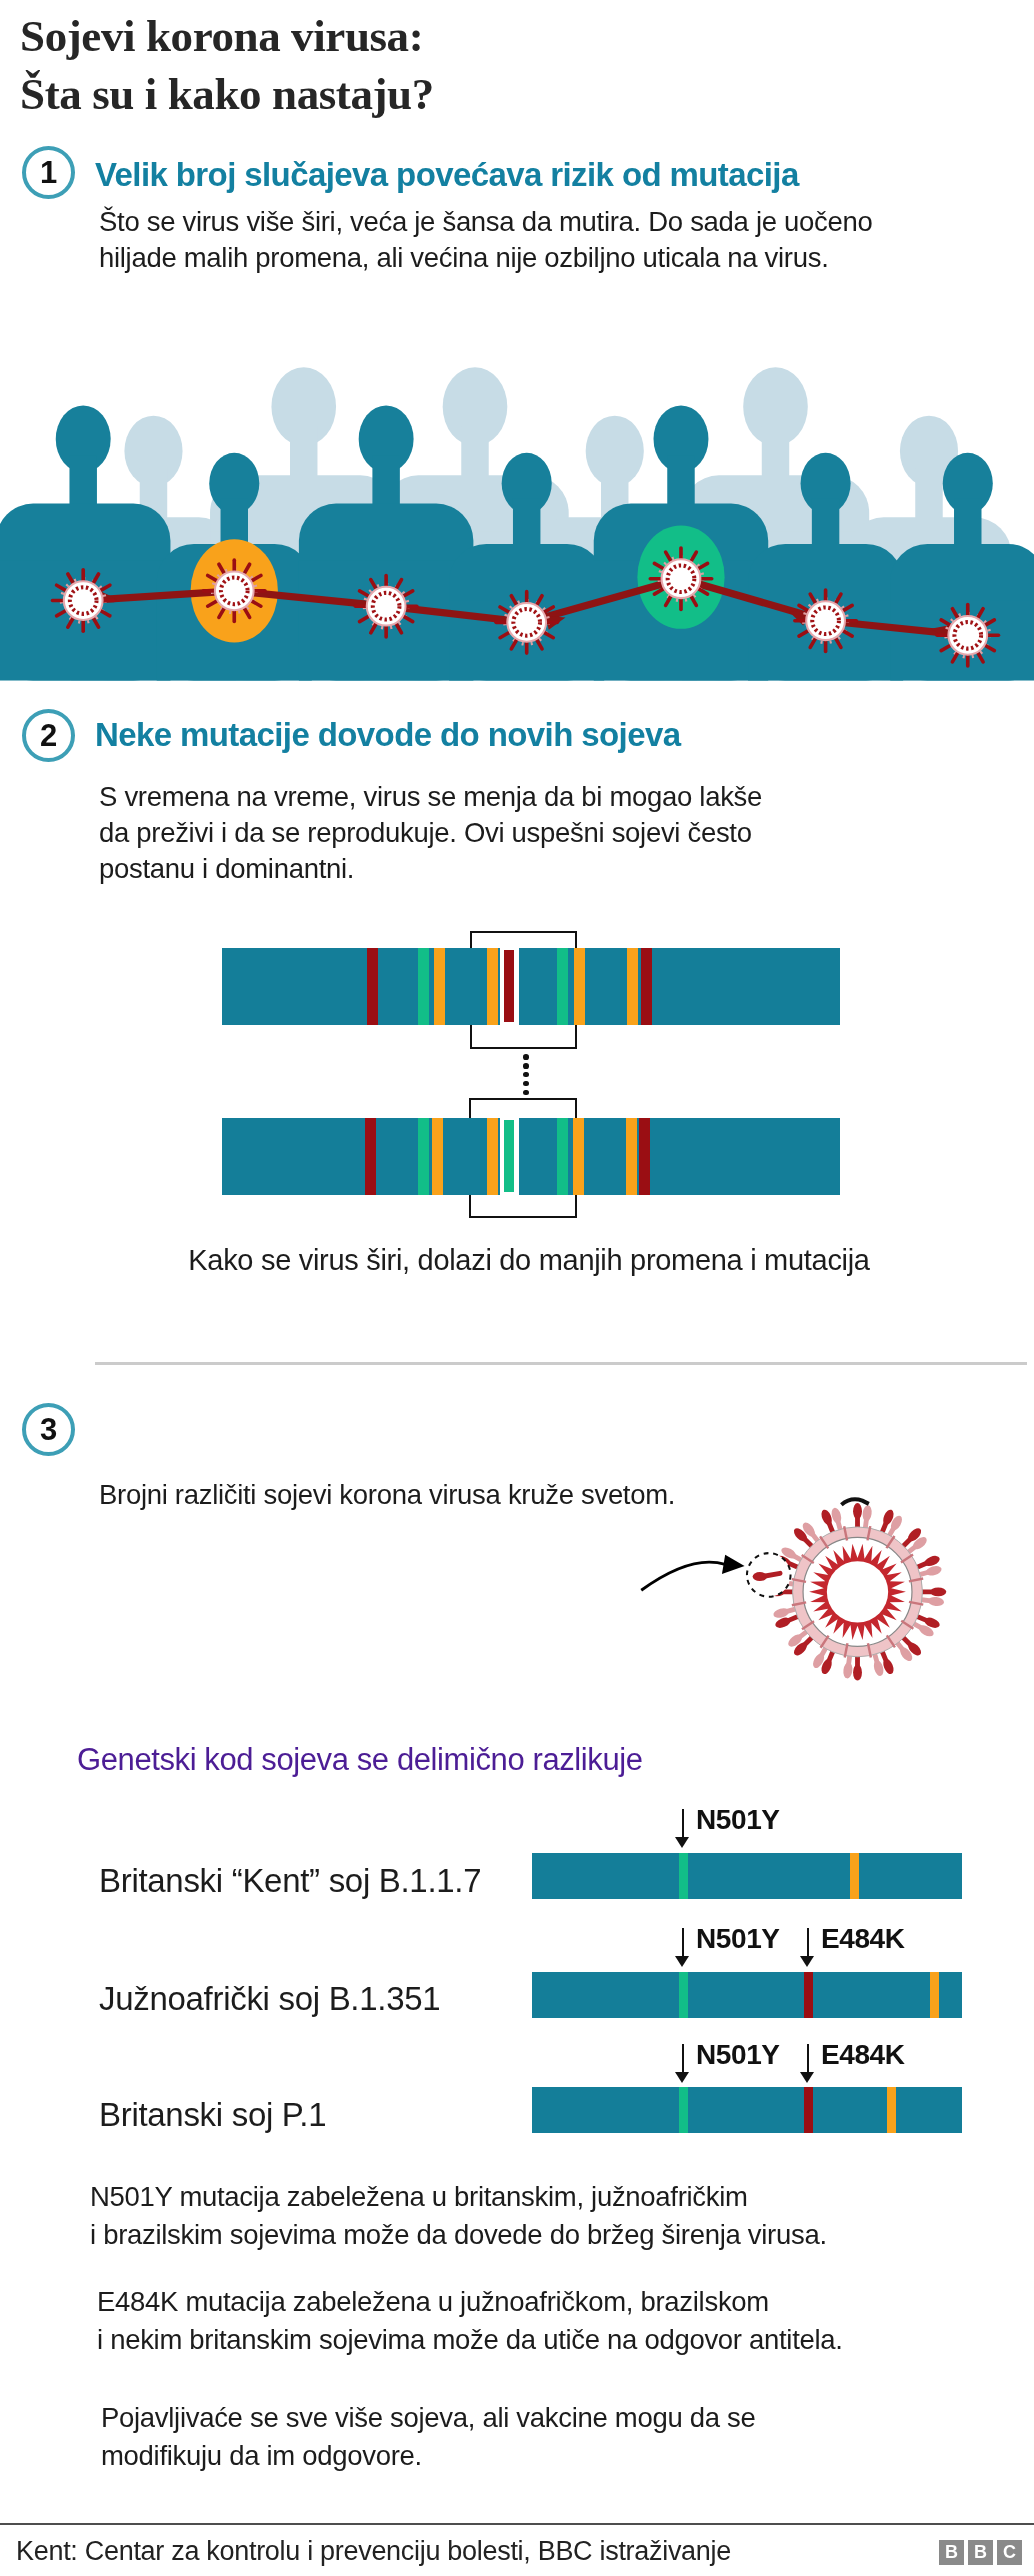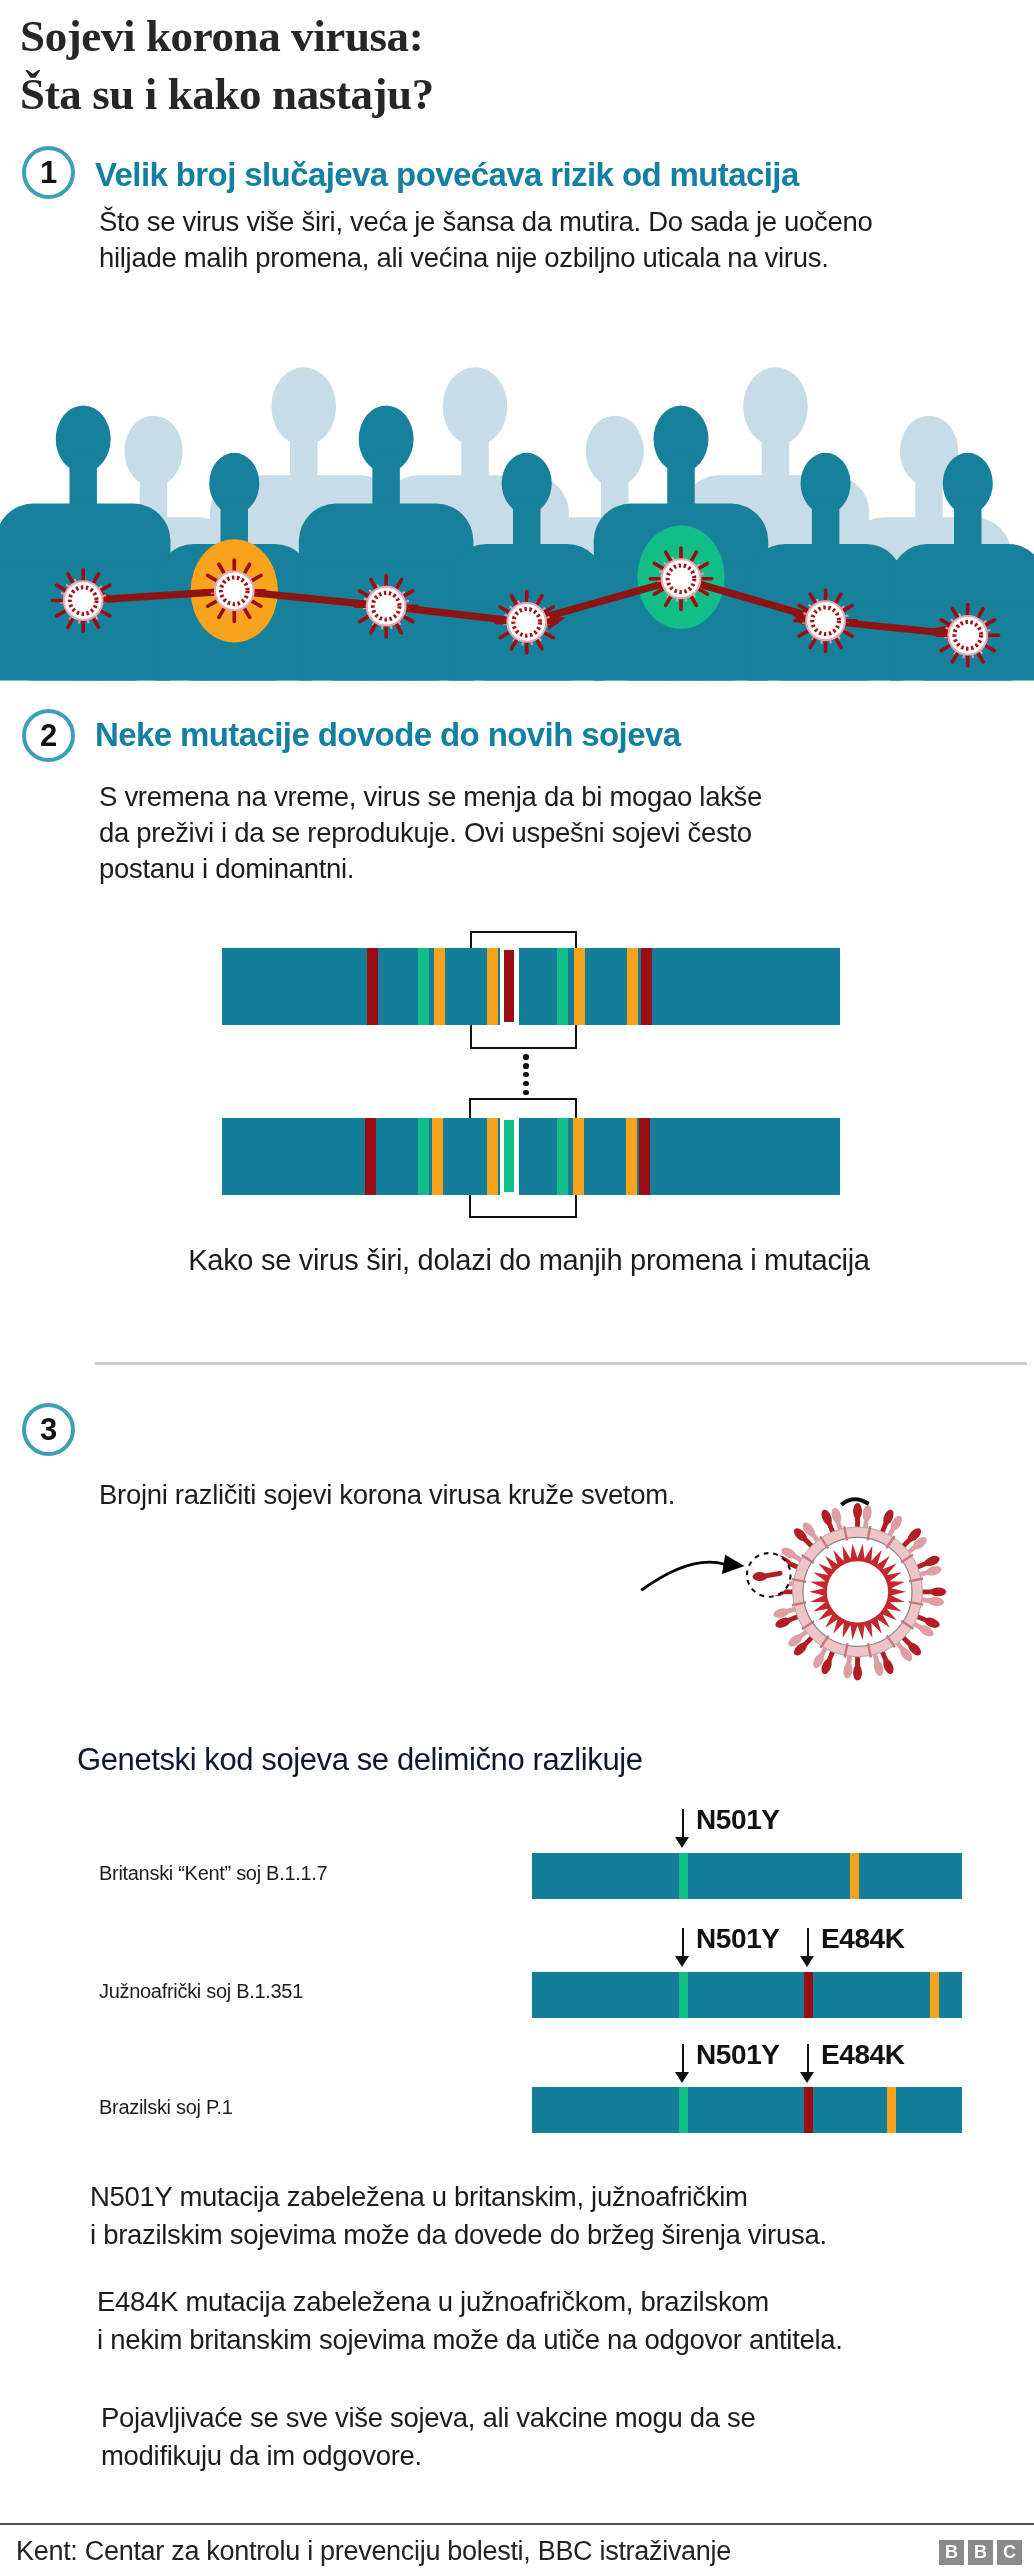--- a/index.html
+++ b/index.html
@@ -8,22 +8,22 @@
   .abs{position:absolute;}
   .page-title{left:20px;top:6.5px;font-family:"Liberation Serif","DejaVu Serif",serif;
         font-weight:700;font-size:45px;line-height:58px;color:#262626;letter-spacing:-0.4px;}
   .num-circle{width:45px;height:45px;border:4.8px solid #3d9fb6;border-radius:50%;
         display:flex;align-items:center;justify-content:center;
         font-size:31px;font-weight:700;color:#111;left:22px;}
   .sec-heading{left:95px;font-size:33px;font-weight:700;color:#1380a1;letter-spacing:-0.6px;}
   .body-text{left:99px;font-size:27.5px;line-height:36px;color:#1c1c1c;letter-spacing:-0.3px;}
   .caption{left:24px;width:1010px;text-align:center;font-size:29px;color:#1c1c1c;letter-spacing:-0.3px;}
   .divider1{left:95px;top:1362px;width:932px;height:3.2px;background:#cbcbcb;}
-  .gen-heading{left:77px;top:1742px;font-size:31px;font-weight:400;color:#0f172a;letter-spacing:-0.4px;}
-  .strain-label{font-size:20px;color:#1c1c1c;letter-spacing:-0.3px;}
+  .gen-heading{left:77px;top:1742px;font-size:31px;font-weight:400;color:#4c1d95;letter-spacing:-0.4px;}
+  .strain-label{font-size:33px;color:#1c1c1c;letter-spacing:-0.3px;}
   .mut-label{font-size:28px;font-weight:700;color:#111;letter-spacing:-0.4px;}
   .mut-line{width:2.4px;background:#111;}
   .mut-head{width:0;height:0;border-left:7.3px solid transparent;border-right:7.3px solid transparent;border-top:11.3px solid #111;}
   .note{font-size:27.5px;line-height:38px;color:#1c1c1c;letter-spacing:-0.3px;}
   .footer-divider{left:0;top:2523px;width:1034px;height:2.4px;background:#4d4d4d;}
   .footer-source{left:16px;top:2536px;font-size:27px;color:#222;letter-spacing:-0.3px;}
   .bbc-box{width:25px;height:25px;background:#8a8a8a;color:#fff;display:flex;align-items:center;
         justify-content:center;font-size:18px;font-weight:700;}
   .bbc-logo{left:939px;top:2540px;display:flex;gap:4px;}
   .box-outline{border:2.4px solid #111;background:transparent;}
@@ -447,21 +447,21 @@
       <div style="position:absolute;left:147px;top:0;width:9px;height:46px;background:#12be88;"></div>
       <div style="position:absolute;left:272px;top:0;width:9px;height:46px;background:#9a0e13;"></div>
       <div style="position:absolute;left:398px;top:0;width:9px;height:46px;background:#f9a21b;"></div>
     </div>
     <div class="mut-line" style="position:absolute;left:682px;top:1928px;height:29px;"></div>
     <div class="mut-head" style="position:absolute;left:675px;top:1956px;"></div>
     <div class="mut-label" style="position:absolute;left:696px;top:1923px;">N501Y</div>
     <div class="mut-line" style="position:absolute;left:807px;top:1928px;height:29px;"></div>
     <div class="mut-head" style="position:absolute;left:800px;top:1956px;"></div>
     <div class="mut-label" style="position:absolute;left:821px;top:1923px;">E484K</div>
-    <div class="strain-label" style="position:absolute;left:99px;top:2096px;">Brazilski soj P.1</div>
+    <div class="strain-label" style="position:absolute;left:99px;top:2096px;">Britanski soj P.1</div>
     <div style="position:absolute;left:532px;top:2087px;width:430px;height:46px;background:#147e99;">
       <div style="position:absolute;left:147px;top:0;width:9px;height:46px;background:#12be88;"></div>
       <div style="position:absolute;left:272px;top:0;width:9px;height:46px;background:#9a0e13;"></div>
       <div style="position:absolute;left:355px;top:0;width:9px;height:46px;background:#f9a21b;"></div>
     </div>
     <div class="mut-line" style="position:absolute;left:682px;top:2044px;height:29px;"></div>
     <div class="mut-head" style="position:absolute;left:675px;top:2072px;"></div>
     <div class="mut-label" style="position:absolute;left:696px;top:2039px;">N501Y</div>
     <div class="mut-line" style="position:absolute;left:807px;top:2044px;height:29px;"></div>
     <div class="mut-head" style="position:absolute;left:800px;top:2072px;"></div>

